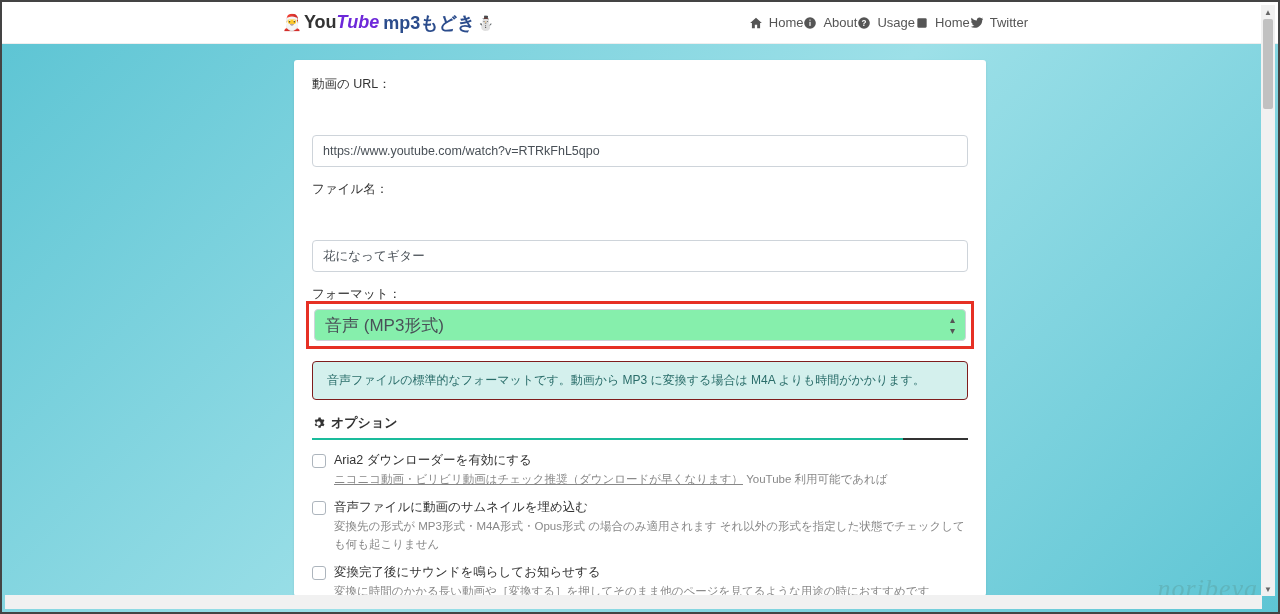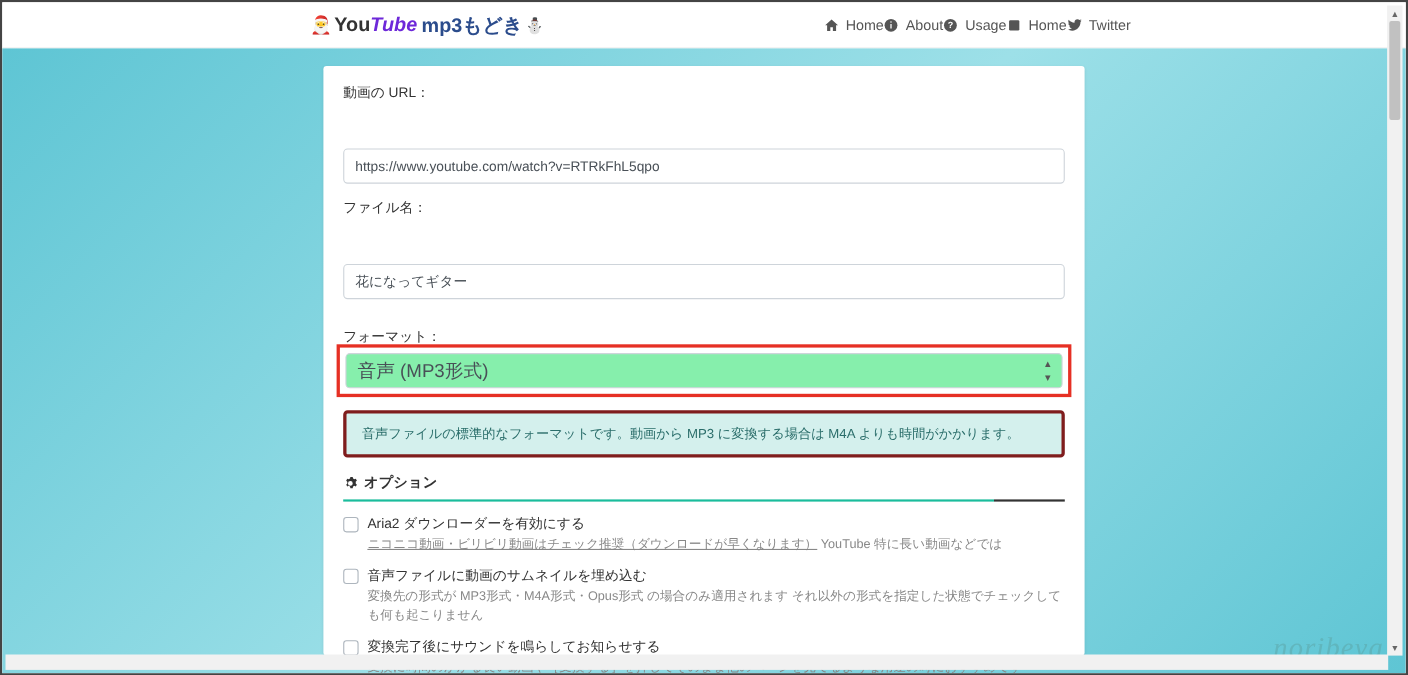--- a/index.html
+++ b/index.html
@@ -125,25 +125,24 @@
       top: 50%;
       transform: translateY(-50%);
       pointer-events: none;
       font-size: 10px;
       color: #555;
     }
     .format-label-cut {
       font-size: 12.5px;
       color: #333;
       margin-bottom: -2px;
-      margin-top: 12px;
     }
     .alert {
       background: #d4f0ed;
-      border: 3px solid #7f1d1d;
+      border: 1px solid #7f1d1d;
       color: #2a6d6a;
       padding: 10px 14px;
       border-radius: 4px;
       font-size: 12px;
       margin-bottom: 14px;
     }
     .options-header {
       display: flex;
       align-items: center;
       gap: 6px;
@@ -310,21 +309,21 @@
       <svg class="gear-icon" viewBox="0 0 24 24">
           <path d="M12 8a4 4 0 100 8 4 4 0 000-8zm9 4l2 2-2 3-2.5-1a8 8 0 01-2 1.2l-.5 2.8h-4l-.5-2.8a8 8 0 01-2-1.2L7 17l-2-3 2-2a8 8 0 010-2.4L5 7l2-3 2.5 1a8 8 0 012-1.2L12 1h4l.5 2.8a8 8 0 012 1.2L21 4l2 3-2 2a8 8 0 010 2.4z"></path>
         </svg>
       <span>オプション</span>
     </div>
 
     <div class="option-item">
       <div class="option-checkbox"></div>
       <div class="option-content">
         <div class="option-title">Aria2 ダウンローダーを有効にする</div>
-        <div class="option-desc"><span class="underline">ニコニコ動画・ビリビリ動画はチェック推奨（ダウンロードが早くなります）</span><span> YouTube 特に長い動画などでは</span></div>
+        <div class="option-desc"><span class="underline">ニコニコ動画・ビリビリ動画はチェック推奨（ダウンロードが早くなります）</span><span> YouTube 利用可能であれば</span></div>
       </div>
     </div>
 
     <div class="option-item">
       <div class="option-checkbox"></div>
       <div class="option-content">
         <div class="option-title">音声ファイルに動画のサムネイルを埋め込む</div>
         <div class="option-desc">変換先の形式が MP3形式・M4A形式・Opus形式 の場合のみ適用されます それ以外の形式を指定した状態でチェックしても何も起こりません</div>
       </div>
     </div>

